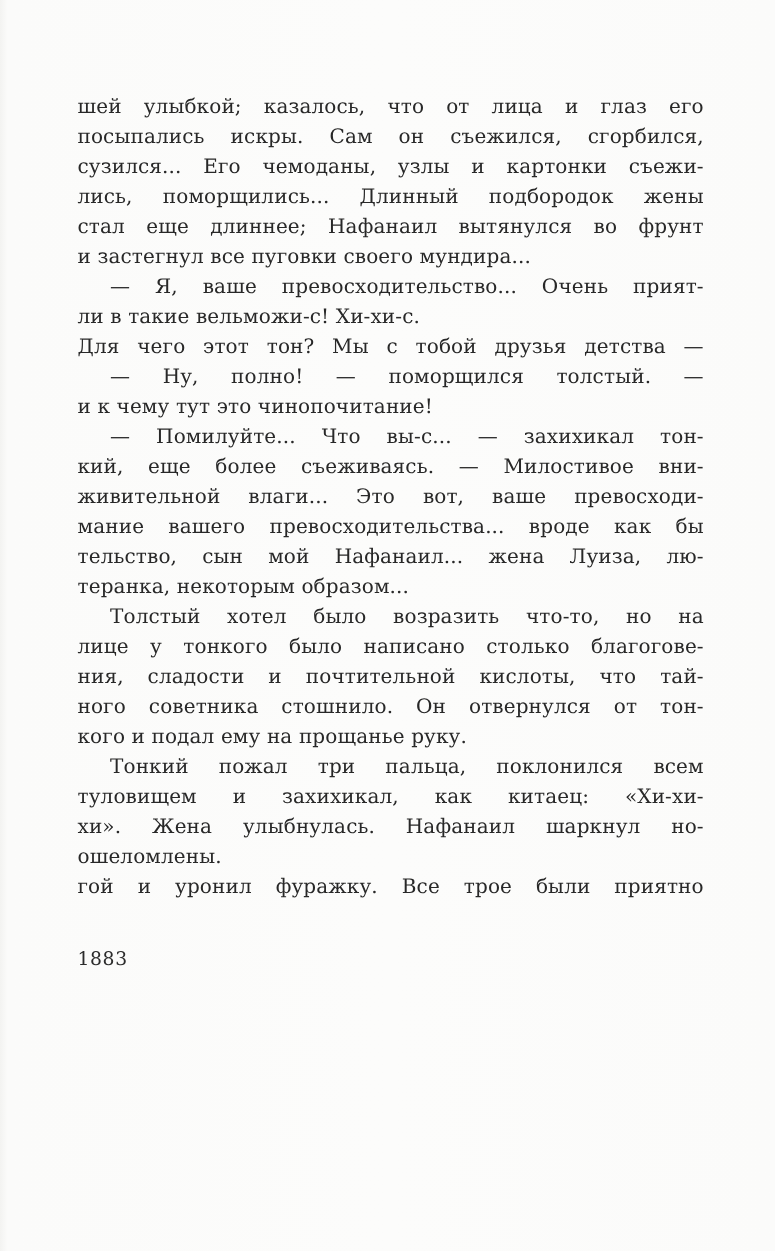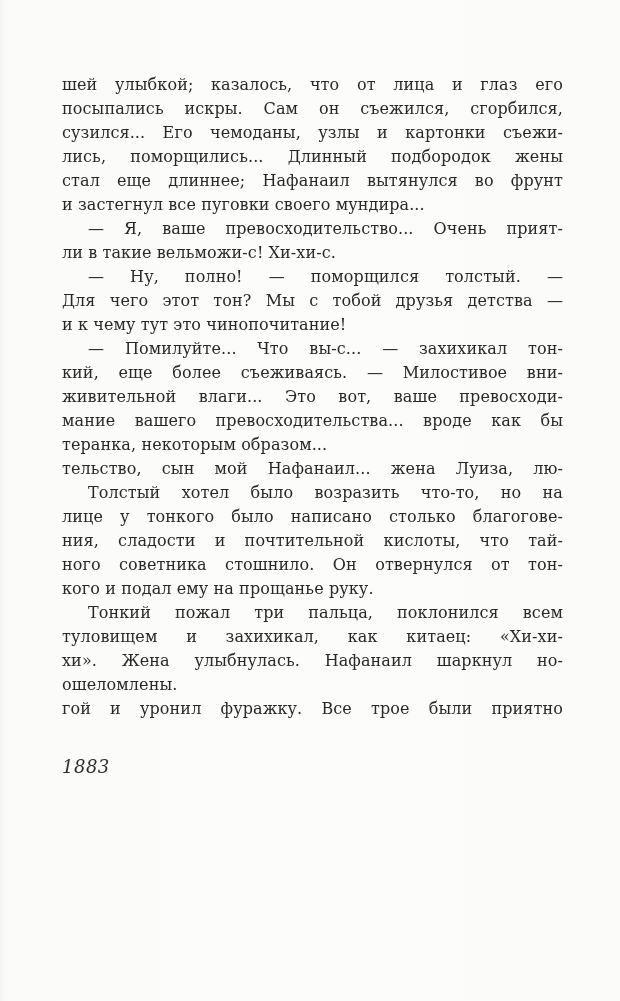--- a/index.html
+++ b/index.html
@@ -41,22 +41,21 @@
     text-align: left;
     text-align-last: left;
   }
   .para.indent .line.first {
     text-indent: 26px;
   }
   .year {
     position: absolute;
     left: 62px;
     top: 755px;
-    font-style: italic;
-    font-size: 18px;
+    font-size: 15px;
     line-height: 24px;
     color: #2c2c2c;
     letter-spacing: 0.5px;
   }
 </style>
 </head>
 <body>
 
 <div class="page">
   <div class="text-block">
@@ -66,31 +65,31 @@
         <div class="line">сузился... Его чемоданы, узлы и картонки съежи-</div>
         <div class="line">лись, поморщились... Длинный подбородок жены</div>
         <div class="line">стал еще длиннее; Нафанаил вытянулся во фрунт</div>
         <div class="line last">и застегнул все пуговки своего мундира...</div>
       </div>
       <div class="para indent">
         <div class="line first">— Я, ваше превосходительство... Очень прият-</div>
         <div class="line last">ли в такие вельможи-с! Хи-хи-с.</div>
       </div>
       <div class="para indent">
+        <div class="line">Для чего этот тон? Мы с тобой друзья детства —</div>
         <div class="line first">— Ну, полно! — поморщился толстый. —</div>
-        <div class="line">Для чего этот тон? Мы с тобой друзья детства —</div>
         <div class="line last">и к чему тут это чинопочитание!</div>
       </div>
       <div class="para indent">
         <div class="line first">— Помилуйте... Что вы-с... — захихикал тон-</div>
         <div class="line">кий, еще более съеживаясь. — Милостивое вни-</div>
         <div class="line">живительной влаги... Это вот, ваше превосходи-</div>
         <div class="line">мание вашего превосходительства... вроде как бы</div>
+        <div class="line">тельство, сын мой Нафанаил... жена Луиза, лю-</div>
         <div class="line last">теранка, некоторым образом...</div>
-        <div class="line">тельство, сын мой Нафанаил... жена Луиза, лю-</div>
       </div>
       <div class="para indent">
         <div class="line first">Толстый хотел было возразить что-то, но на</div>
         <div class="line">лице у тонкого было написано столько благогове-</div>
         <div class="line">ния, сладости и почтительной кислоты, что тай-</div>
         <div class="line">ного советника стошнило. Он отвернулся от тон-</div>
         <div class="line last">кого и подал ему на прощанье руку.</div>
       </div>
       <div class="para indent">
         <div class="line first">Тонкий пожал три пальца, поклонился всем</div>

